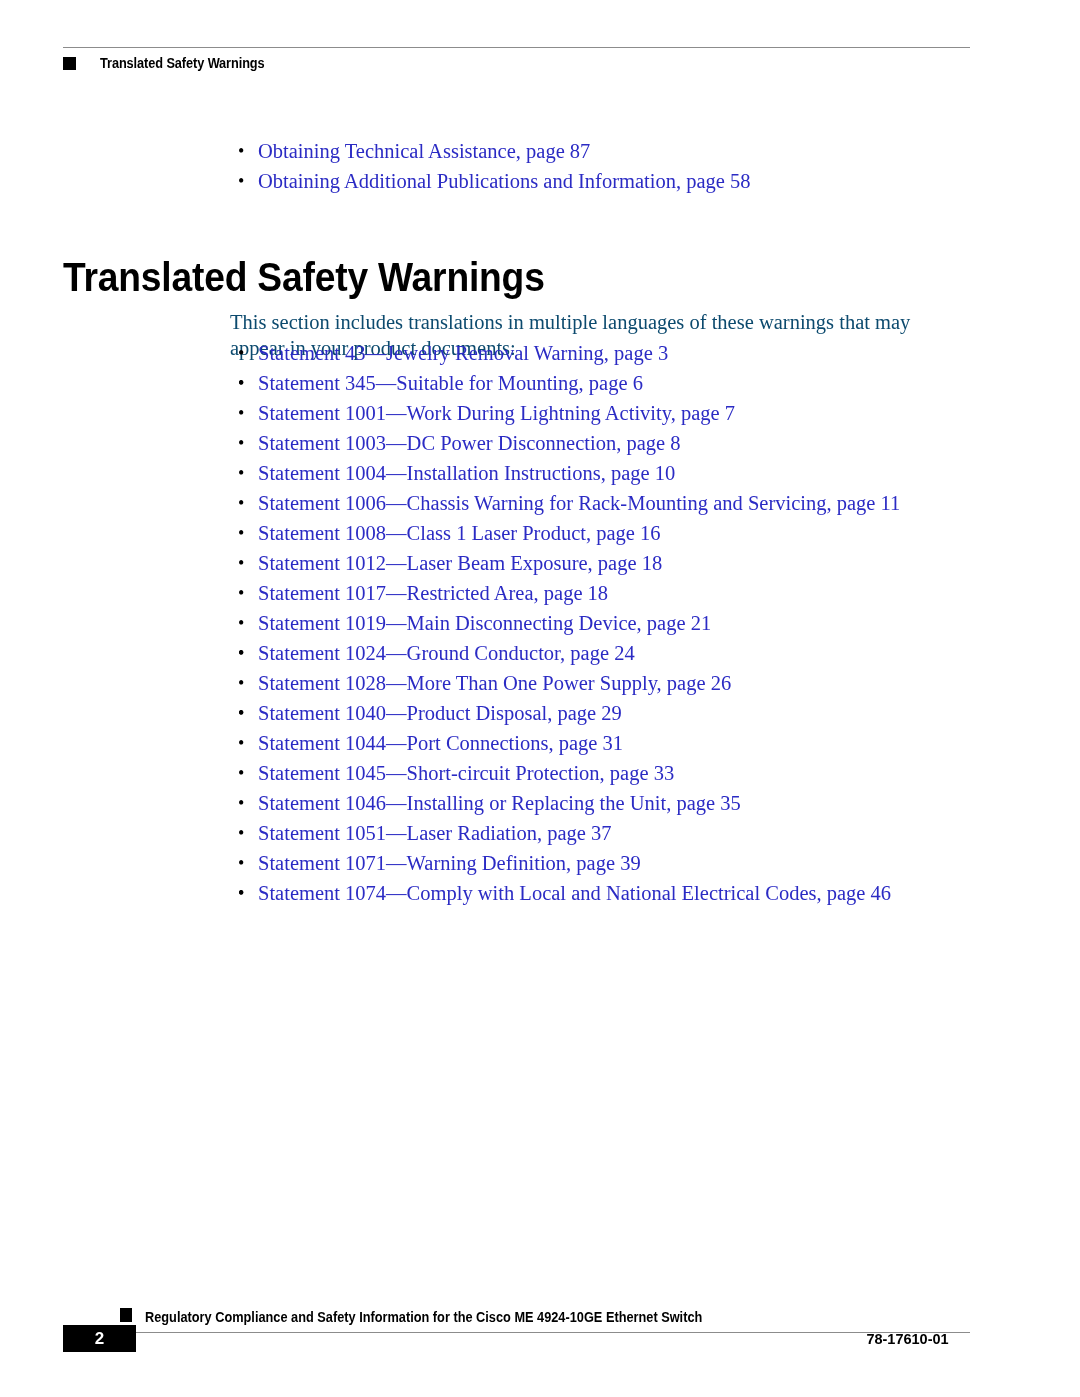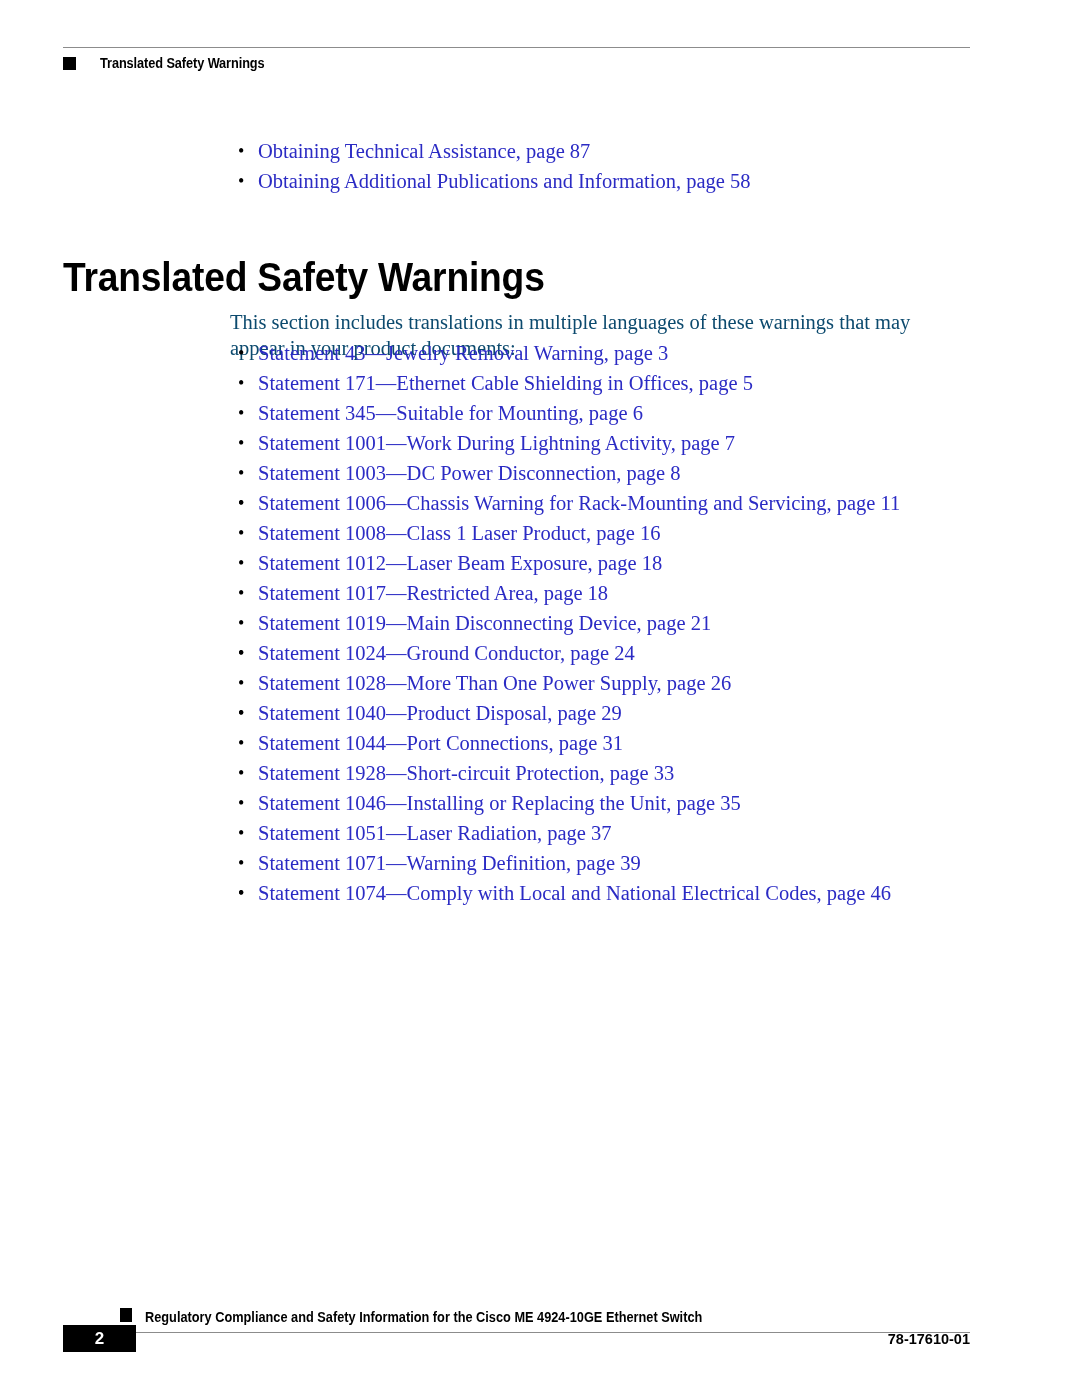--- a/index.html
+++ b/index.html
@@ -201,21 +201,21 @@
     font-family: "Liberation Sans Narrow", "Liberation Sans", "DejaVu Sans", sans-serif;
     font-weight: bold;
     font-size: 17px;
     color: #ffffff;
   }
   .doc-number {
     position: absolute;
     left: 845px;
     top: 1331px;
     width: 125px;
-    text-align: right;
+    text-align: center;
     font-family: "Liberation Sans Narrow", "Liberation Sans", "DejaVu Sans", sans-serif;
     font-weight: bold;
     font-size: 14.5px;
     color: #000000;
     white-space: nowrap;
   }
 </style>
 </head>
 <body>
 
@@ -243,36 +243,36 @@
 
   <p class="intro">This section includes translations in multiple languages of these warnings that may appear in your product documents:</p>
 
   <ul class="bullet-list statement-list">
     <li class="bullet-item">
       <span class="dot">•</span>
       <span class="link-text">Statement 43—Jewelry Removal Warning, page 3</span>
     </li>
     <li class="bullet-item">
       <span class="dot">•</span>
-      <span class="link-text">Statement 171—Ethernet Cable Shielding in Offices, page 5</span>
     </li>
     <li class="bullet-item">
       <span class="dot">•</span>
       <span class="link-text">Statement 345—Suitable for Mounting, page 6</span>
     </li>
     <li class="bullet-item">
       <span class="dot">•</span>
       <span class="link-text">Statement 1001—Work During Lightning Activity, page 7</span>
     </li>
     <li class="bullet-item">
       <span class="dot">•</span>
       <span class="link-text">Statement 1003—DC Power Disconnection, page 8</span>
     </li>
     <li class="bullet-item">
       <span class="dot">•</span>
+      <span class="link-text">Statement 1004—Installation Instructions, page 10</span>
     </li>
     <li class="bullet-item">
       <span class="dot">•</span>
       <span class="link-text">Statement 1006—Chassis Warning for Rack-Mounting and Servicing, page 11</span>
     </li>
     <li class="bullet-item">
       <span class="dot">•</span>
       <span class="link-text">Statement 1008—Class 1 Laser Product, page 16</span>
     </li>
     <li class="bullet-item">
@@ -304,21 +304,21 @@
     <li class="bullet-item">
       <span class="dot">•</span>
       <span class="link-text">Statement 1040—Product Disposal, page 29</span>
     </li>
     <li class="bullet-item">
       <span class="dot">•</span>
       <span class="link-text">Statement 1044—Port Connections, page 31</span>
     </li>
     <li class="bullet-item">
       <span class="dot">•</span>
-      <span class="link-text">Statement 1928—Short-circuit Protection, page 33</span>
+      <span class="link-text">Statement 1045—Short-circuit Protection, page 33</span>
     </li>
     <li class="bullet-item">
       <span class="dot">•</span>
       <span class="link-text">Statement 1046—Installing or Replacing the Unit, page 35</span>
     </li>
     <li class="bullet-item">
       <span class="dot">•</span>
       <span class="link-text">Statement 1051—Laser Radiation, page 37</span>
     </li>
     <li class="bullet-item">

